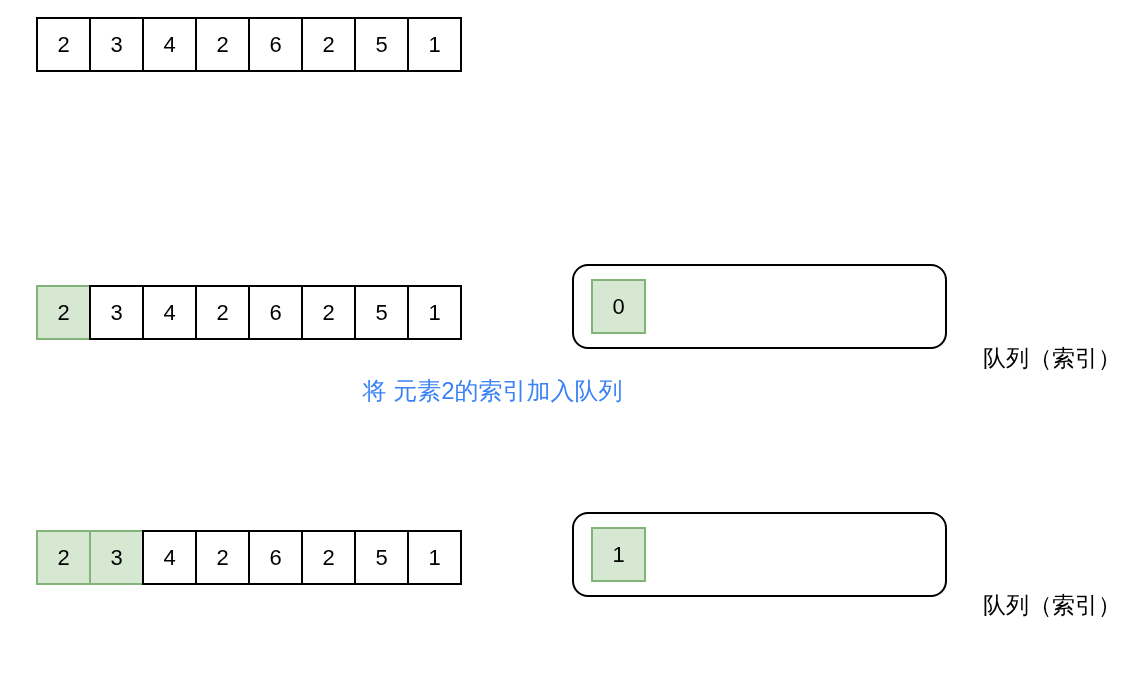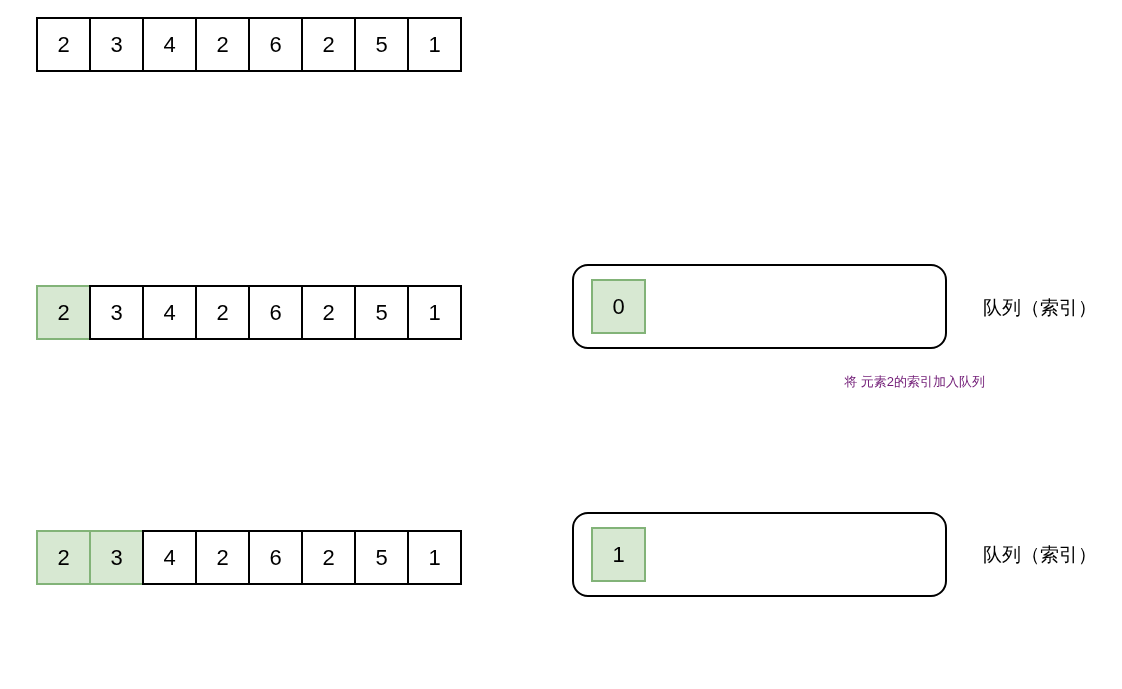--- a/index.html
+++ b/index.html
@@ -76,32 +76,33 @@
     align-items: center;
     justify-content: center;
     font-size: 22px;
     line-height: 1;
     color: #000000;
   }
 
   
   .side-label {
     position: absolute;
-    font-size: 19px;
+    font-size: 23px;
     line-height: 1.3;
     white-space: nowrap;
     color: #000000;
+    margin-top: 48px;
   }
   .caption {
     position: absolute;
-    font-size: 13px;
+    font-size: 24px;
     line-height: 1.55;
-    text-align: right;
+    text-align: center;
     white-space: pre;
-    color: #701a75;
+    color: #3b82f6;
   }
 </style>
 </head>
 <body>
 
 <div class="canvas">
 
   <div class="array-row" style="left:36px; top:17px;">
     <div class="cell">2</div>
     <div class="cell">3</div>

